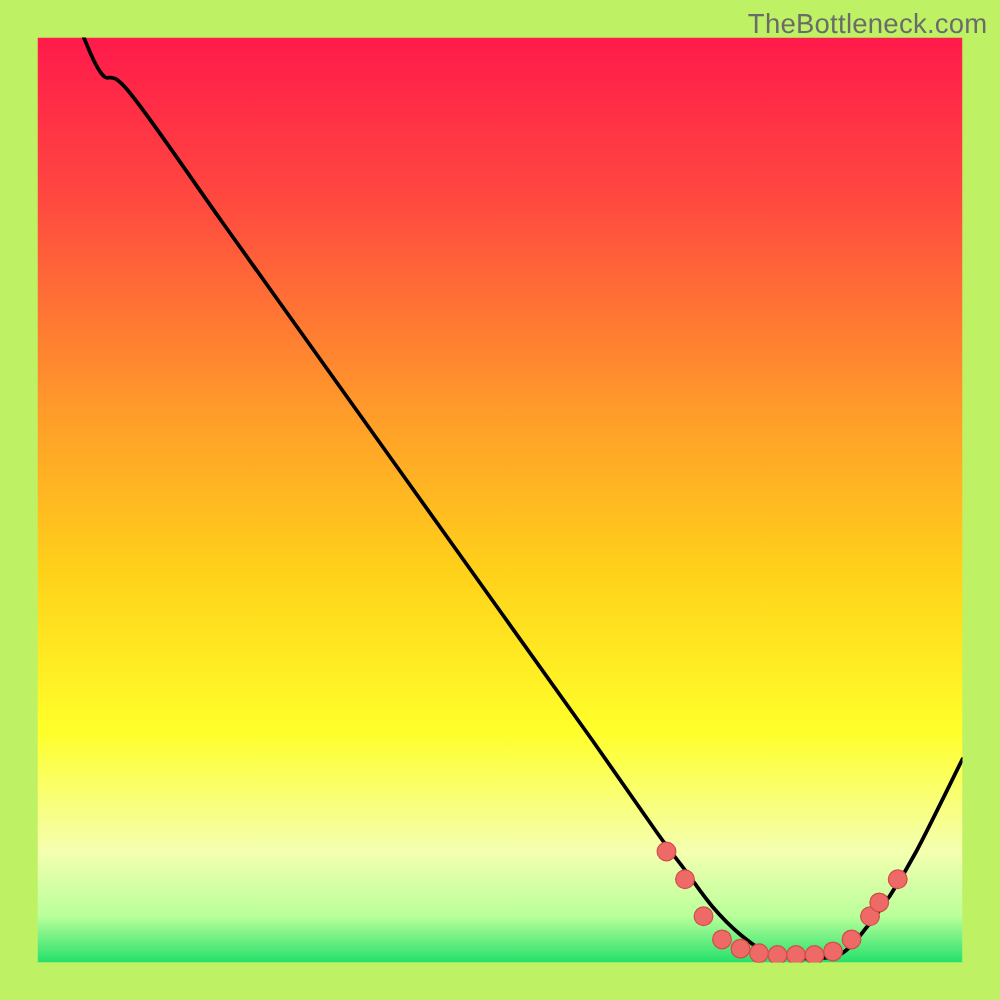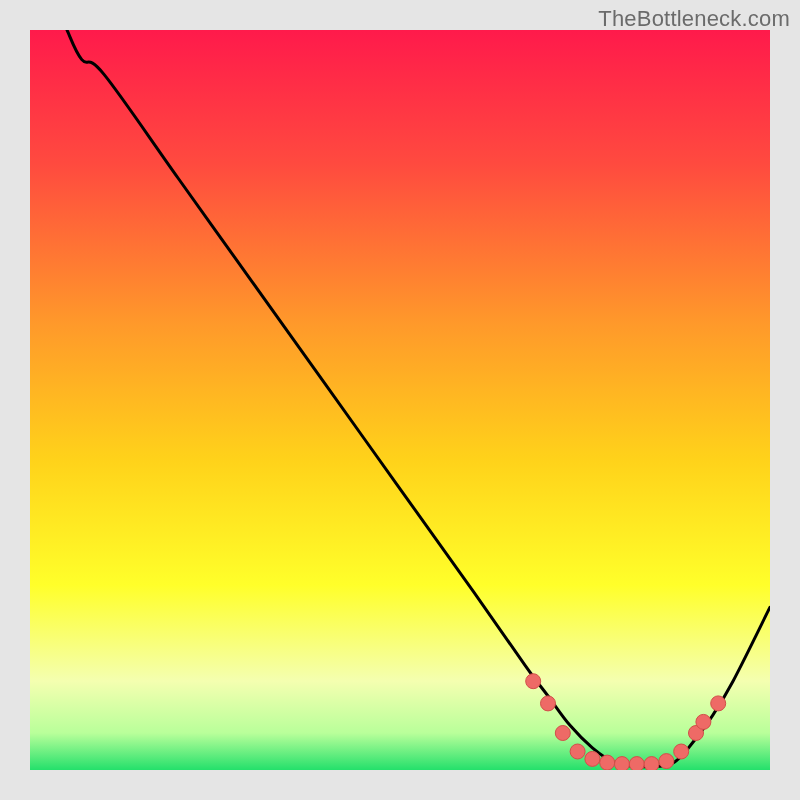--- a/index.html
+++ b/index.html
@@ -8,21 +8,21 @@
     width: 800px;
     height: 800px;
     background: #000;
     overflow: hidden;
     font-family: Arial, Helvetica, sans-serif;
   }
   .frame {
     position: relative;
     width: 800px;
     height: 800px;
-    background: #e5e5e5;
+    background: #bef264;
   }
   .plot-area {
     position: absolute;
     left: 30px;
     top: 30px;
     width: 740px;
     height: 740px;
     
   }
   .watermark {

